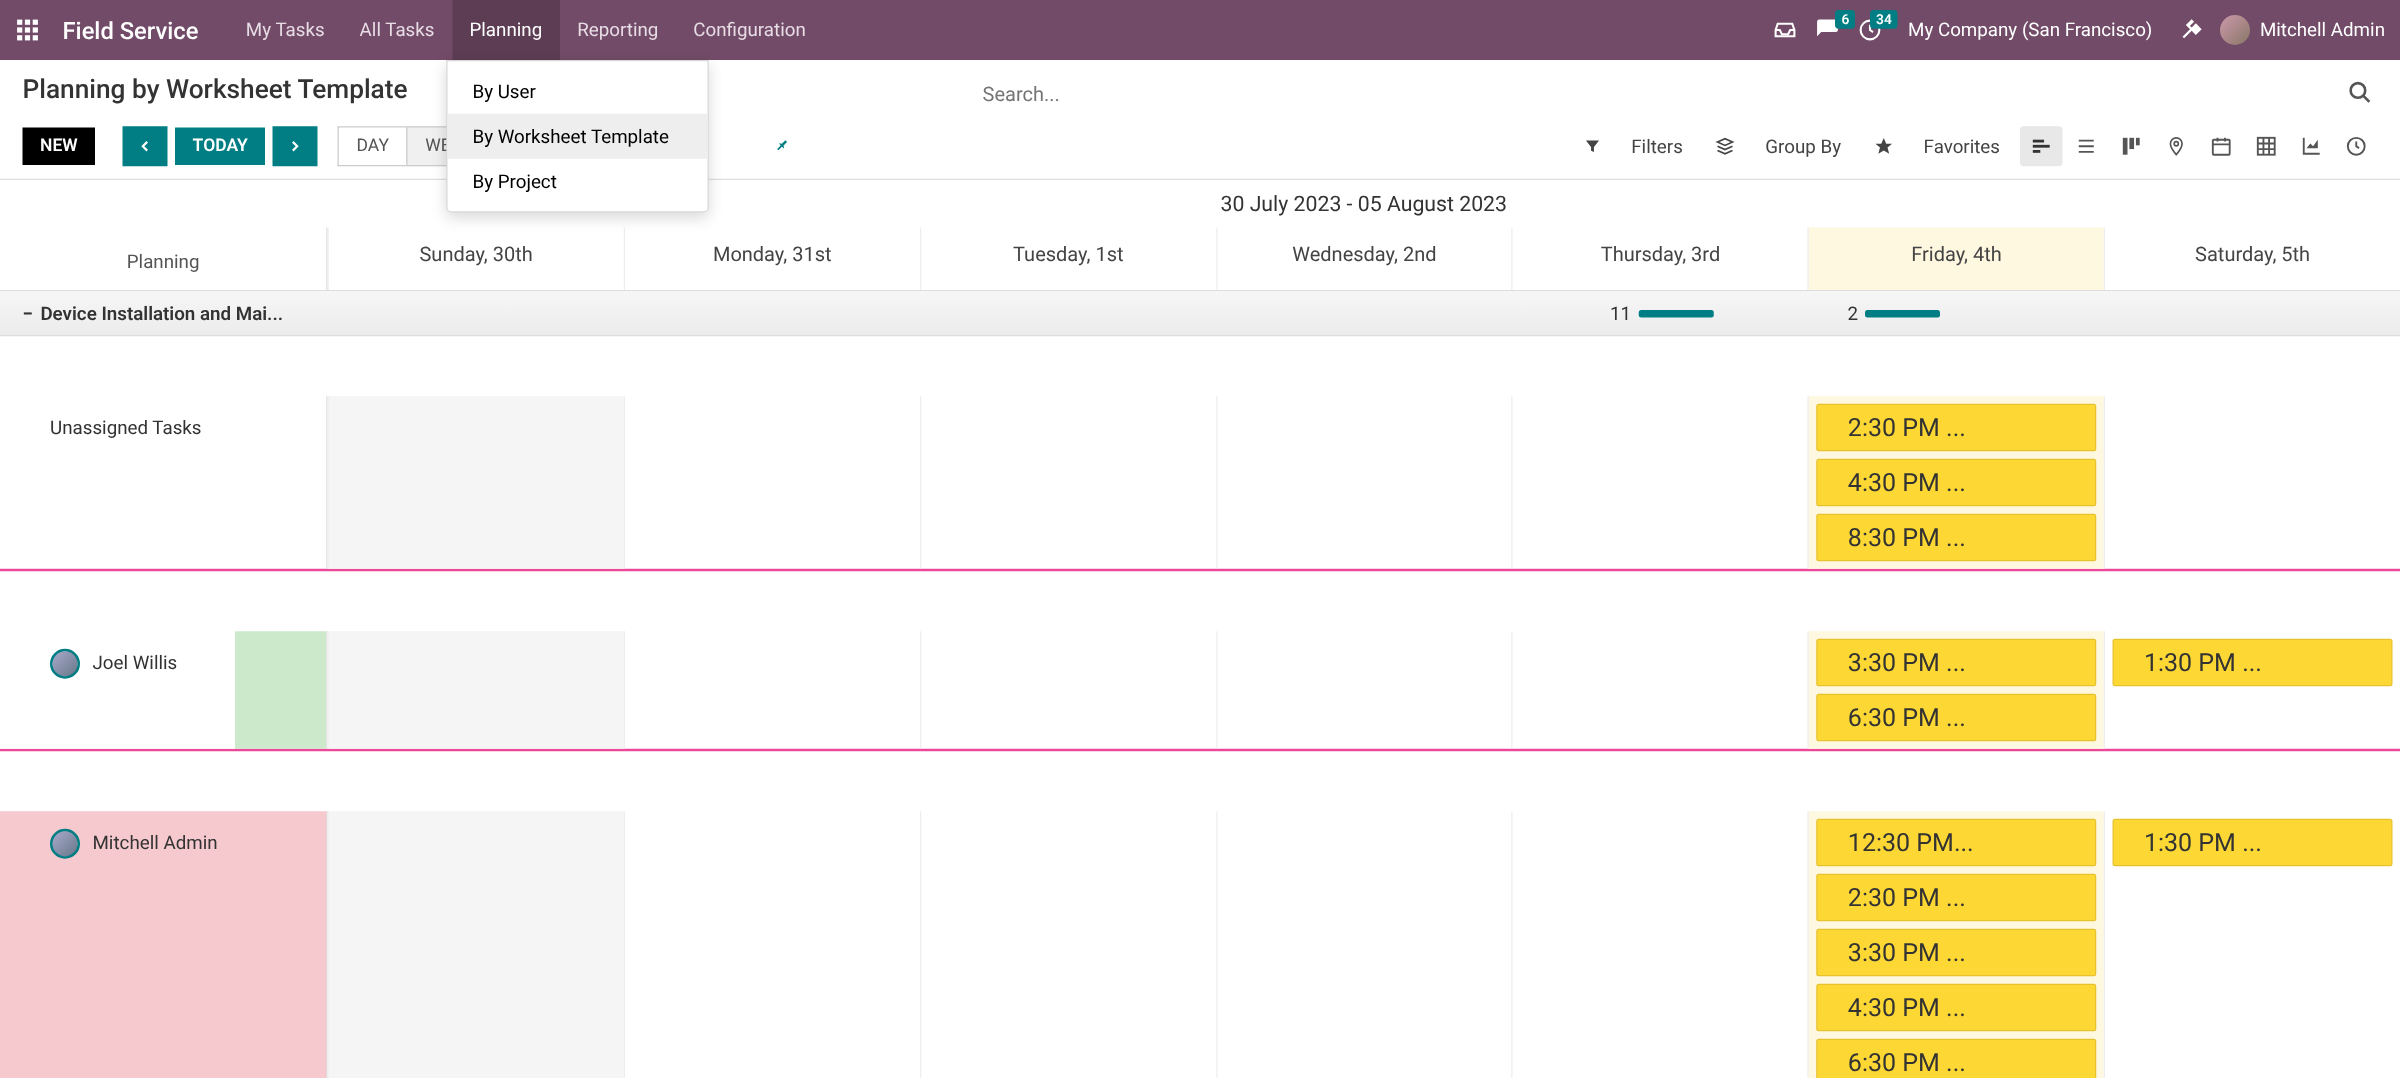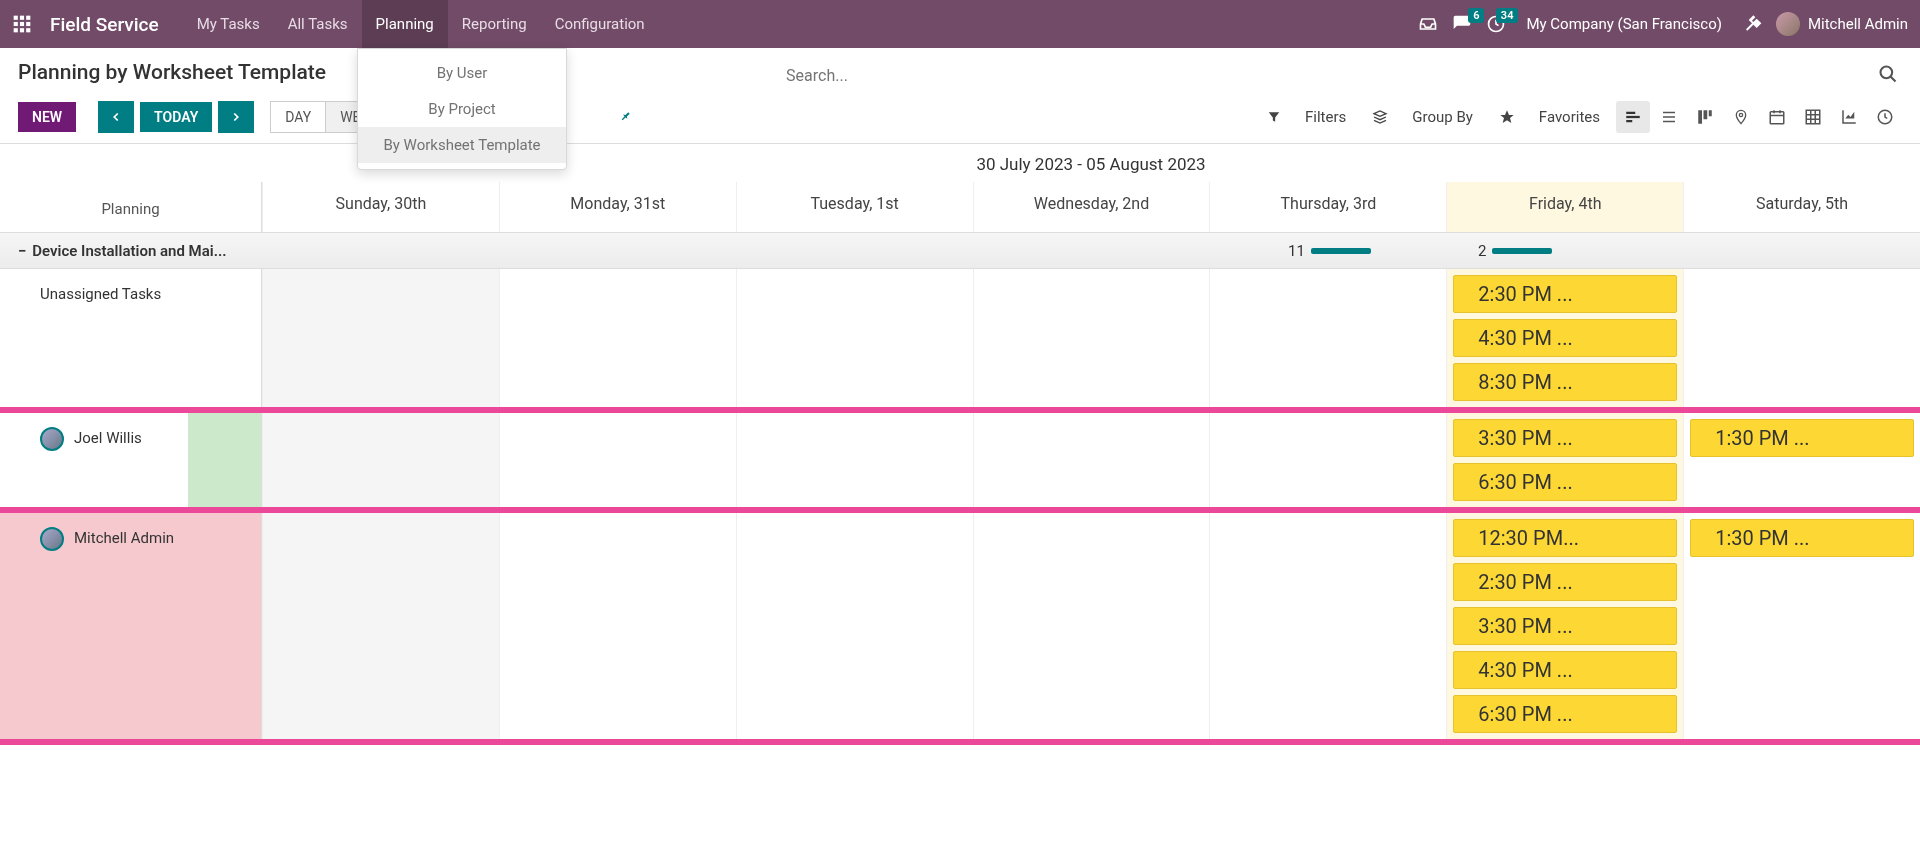--- a/index.html
+++ b/index.html
@@ -14,33 +14,33 @@
 .nav-spacer { flex: 1; }
 .nav-right { display: flex; align-items: center; gap: 14px; }
 .nav-icon { position: relative; cursor: pointer; display: flex; align-items: center; }
 .badge { position: absolute; top: -6px; right: -12px; background: #017e84; color: #fff; font-size: 11px; padding: 1px 5px; border-radius: 3px; font-weight: 600; }
 .nav-company { color: #fff; font-size: 15px; padding: 0 6px; cursor: pointer; }
 .nav-user { display: flex; align-items: center; gap: 8px; cursor: pointer; color: #fff; font-size: 15px; }
 .avatar { width: 24px; height: 24px; border-radius: 50%; background: linear-gradient(135deg,#c9a,#876); }
 
 
 .dropdown { position: absolute; left: 357px; top: 48px; background: #fff; border: 1px solid #d8d8d8; box-shadow: 0 4px 12px rgba(0,0,0,0.15); z-index: 100; width: 210px; padding: 6px 0; border-radius: 0 0 4px 4px; }
-.dropdown-item { padding: 9px 20px; cursor: pointer; font-size: 15px; color: #737373; text-align: center; }
+.dropdown-item { padding: 9px 20px; cursor: pointer; font-size: 15px; color: #000000; }
 .dropdown-item:hover, .dropdown-item.hover { background: #eee; }
 
 
 .header-row { display: flex; padding: 12px 18px 4px 18px; }
 .page-title { font-size: 21px; font-weight: 500; color: #333; flex: 0 0 auto; }
 .search-area { flex: 1; display: flex; margin-left: 460px; }
 .search-input { flex: 1; border: none; outline: none; font-size: 16px; color: #777; padding: 6px 0; }
 .search-icon-right { color: #555; cursor: pointer; padding: 4px; }
 
 
 .toolbar-row { display: flex; align-items: center; padding: 6px 18px 10px 18px; gap: 6px; }
-.btn-new { background: #701a75; color: #fff; border: none; padding: 7px 14px; font-size: 14px; font-weight: 600; cursor: pointer; }
+.btn-new { background: #000000; color: #fff; border: none; padding: 7px 14px; font-size: 14px; font-weight: 600; cursor: pointer; }
 .btn-sq { background: #017e84; color: #fff; border: none; width: 36px; height: 32px; display: inline-flex; align-items: center; justify-content: center; cursor: pointer; }
 .btn-today { background: #017e84; color: #fff; border: none; padding: 7px 14px; font-size: 14px; font-weight: 600; cursor: pointer; }
 .range-toggle { display: flex; margin-left: 10px; justify-content: space-between; }
 .range-btn { background: #fff; border: 1px solid #ccc; padding: 7px 14px; font-size: 14px; cursor: pointer; color: #555; }
 .range-btn.active { background: #f0f0f0; }
 .range-btn:first-child { border-right: none; }
 .toolbar-icon-sm { color: #017e84; cursor: pointer; margin-left: 6px; }
 .filter-btn { display: inline-flex; align-items: center; gap: 24px; color: #444; cursor: pointer; padding: 4px 10px; font-size: 15px; }
 .view-switcher { display: flex; gap: 2px; margin-left: auto; }
 .view-btn { width: 34px; height: 32px; display: inline-flex; align-items: center; justify-content: center; cursor: pointer; color: #555; border-radius: 3px; }
@@ -56,21 +56,21 @@
 .gantt-day-header.today { background: #fff8e1; }
 
 
 .gantt-body { }
 .group-row { display: flex; align-items: center; background: linear-gradient(#f6f6f6,#ececec); border-bottom: 1px solid #ddd; height: 36px; position: relative; }
 .group-toggle { padding: 0 6px 0 18px; font-weight: 700; cursor: pointer; font-size: 15px; }
 .group-label { font-weight: 600; font-size: 15px; color: #333; }
 .group-meta { position: absolute; display: flex; align-items: center; gap: 6px; font-size: 15px; color: #333; }
 .group-bar { height: 6px; background: #017e84; width: 60px; border-radius: 2px; }
 
-.data-row { display: flex; border-bottom: 6px solid #ec4899; }
+.data-row { display: flex; border-bottom: 2px solid #ec4899; margin-top: 48px; }
 .data-side { width: 262px; border-right: 1px solid #ddd; display: flex; align-items: flex-start; padding: 14px 8px 14px 40px; gap: 10px; }
 .data-side.bg-green { background: linear-gradient(90deg, #fff 72%, #cce9cc 72%); }
 .data-side.bg-red { background: #f5c9cd; }
 .user-avatar { width: 24px; height: 24px; border-radius: 50%; background: linear-gradient(135deg,#aac,#678); border: 2px solid #017e84; flex-shrink: 0; }
 .side-label { font-size: 15px; color: #333; padding-top: 2px; }
 .data-cells { flex: 1; display: flex; }
 .data-cell { flex: 1; border-left: 1px solid #eee; padding: 6px; display: flex; flex-direction: column; gap: 6px; }
 .data-cell.today { background: #fff8e1; }
 .data-cell.weekend { background: #f5f5f5; }
 .task-pill { background: #fdd835; border: 1px solid #e6c22e; border-radius: 2px; padding: 6px 24px; font-size: 20px; color: #333; white-space: nowrap; overflow: hidden; text-overflow: ellipsis; cursor: pointer; }
@@ -132,22 +132,22 @@
     </span>
     <span class="nav-user">
       <span class="avatar"></span>
       <span>Mitchell Admin</span>
     </span>
   </div>
 </div>
 
 <div class="dropdown" id="dropdown">
     <div class="dropdown-item">By User</div>
+    <div class="dropdown-item hover">By Worksheet Template</div>
     <div class="dropdown-item">By Project</div>
-    <div class="dropdown-item hover">By Worksheet Template</div>
   </div>
 
 <div class="header-row">
   <div class="page-title">Planning by Worksheet Template</div>
   <div class="search-area">
     <input class="search-input" placeholder="Search..." style="">
     <span class="search-icon-right">
       <svg width="20" height="20" viewBox="0 0 24 24" fill="none" stroke="#555" stroke-width="2.5">
           <circle cx="10" cy="10" r="7"></circle>
           <line x1="21" y1="21" x2="15" y2="15"></line>

